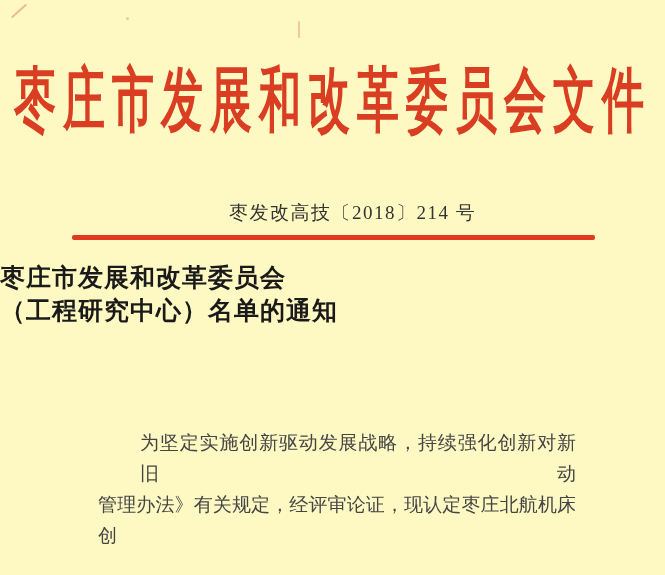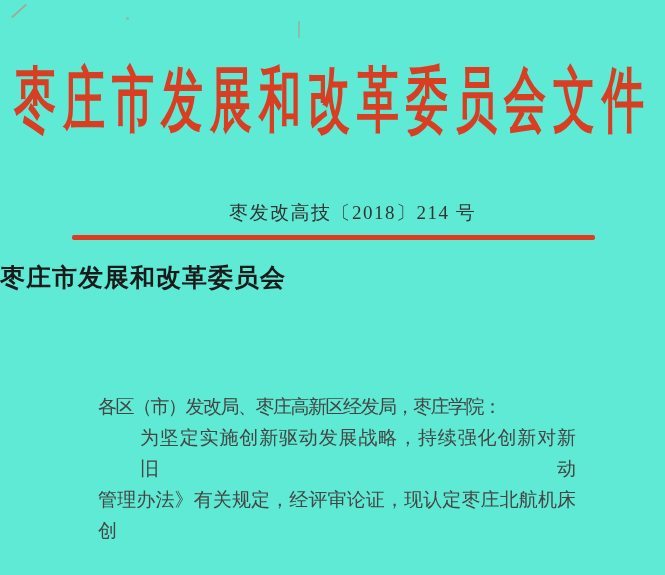--- a/index.html
+++ b/index.html
@@ -79,41 +79,41 @@
   }
   .salutation {
     text-align: left;
     letter-spacing: -1.5px;
     white-space: nowrap;
   }
   .body-line {
     text-align: justify;
     text-align-last: justify;
   }
-  .body-line.indent { padding-left: 42px; }
+  .body-line.indent { padding-left: 42px; margin-top: 36px; }
 </style>
 </head>
 <body>
 
-<div class="page" style="background-color: #5eead4;">
+<div class="page" style="background-color: #fef9c3;">
 
   <div class="artifact artifact-corner" style="background-color: rgb(221, 106, 92);"></div>
   <div class="artifact artifact-speck" style="background-color: rgb(221, 106, 92);"></div>
   <div class="artifact artifact-tick" style="background-color: rgb(221, 106, 92);"></div>
 
   <h1 class="letterhead" style="color: rgb(217, 61, 34);">枣庄市发展和改革委员会文件</h1>
 
   <div class="docnum" style="color: rgb(51, 51, 51);">枣发改高技〔2018〕214 号</div>
 
   <div class="red-rule" style="background-color: rgb(224, 58, 32);"></div>
 
   <div class="notice-title" style="color: rgb(26, 26, 26);">
     <div>枣庄市发展和改革委员会</div>
+    <div>（工程研究中心）名单的通知</div>
   </div>
 
   <div class="doc-body" style="color: rgb(69, 69, 69);">
-    <div class="salutation">各区（市）发改局、枣庄高新区经发局，枣庄学院：</div>
     <div class="body-line indent">为坚定实施创新驱动发展战略，持续强化创新对新旧动</div>
     <div class="body-line">管理办法》有关规定，经评审论证，现认定枣庄北航机床创</div>
 
   </div>
 
 </div>
 
 </body></html>

